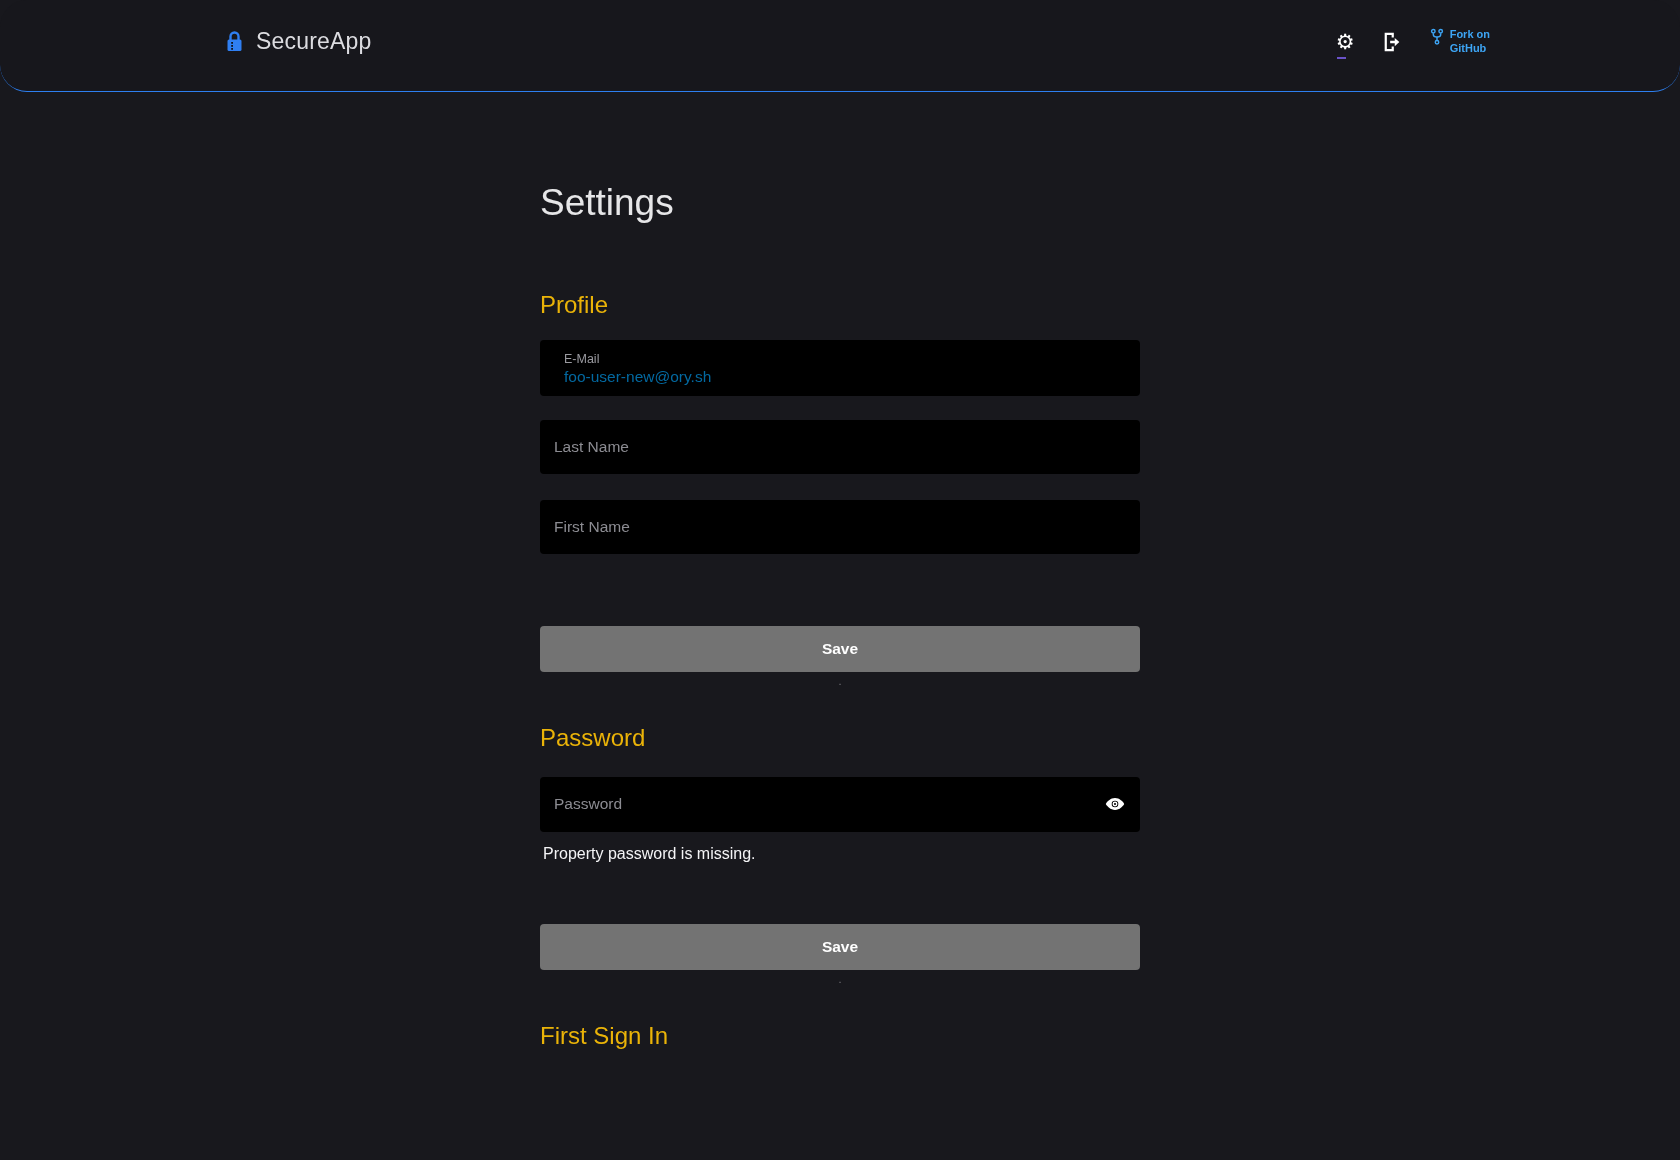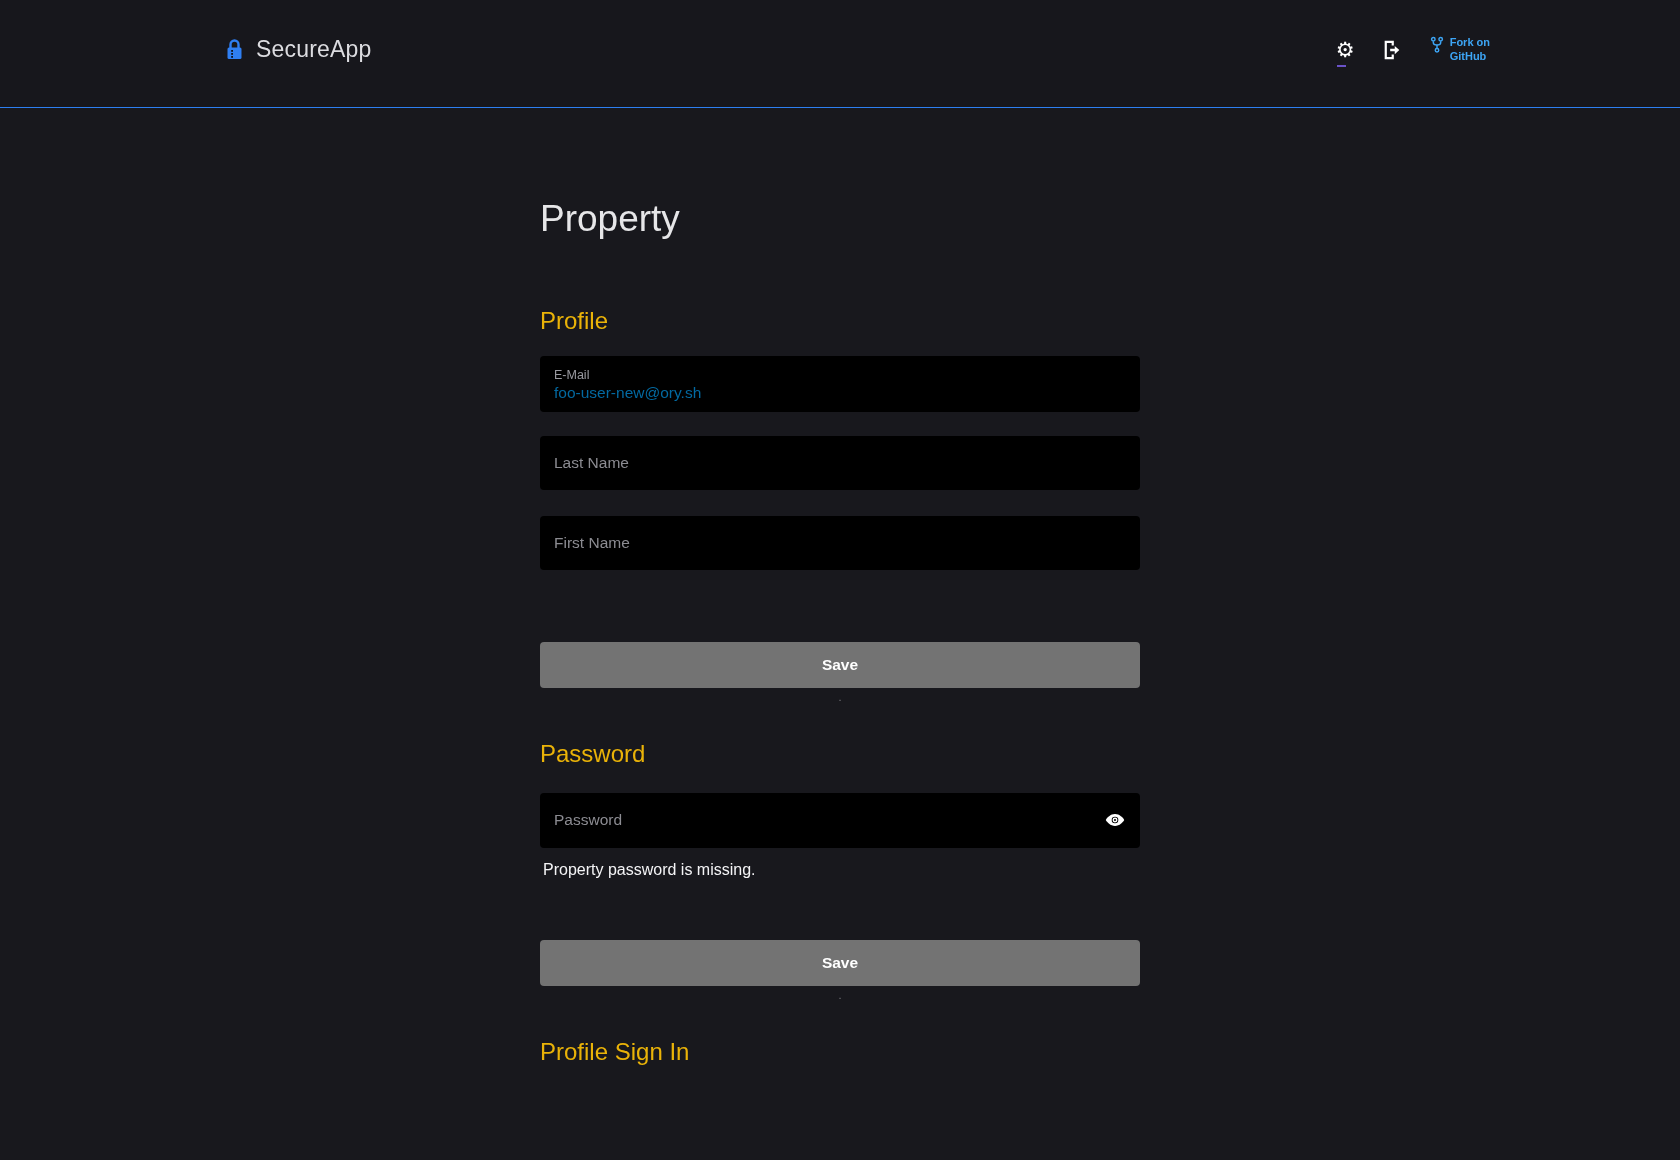--- a/index.html
+++ b/index.html
@@ -4,27 +4,28 @@
 <style>
   * { margin: 0; padding: 0; box-sizing: border-box; }
   html, body {
     width: 1680px; height: 1160px;
     background: #18181d;
     font-family: "Liberation Sans", sans-serif;
     overflow: hidden;
   }
   
   .navbar {
-    height: 108px;
+    height: 92px;
     background: #17171c;
     border-bottom: 1px solid #2d7ff0;
     display: flex;
     align-items: center;
     justify-content: space-between;
     padding: 0 190px 8px 225px;
+    border-radius: 27px;
   }
   .brand {
     display: flex; align-items: center; gap: 12px;
     cursor: pointer;
   }
   .brand-name {
     color: #dcdce0;
     font-size: 23px;
     letter-spacing: 0.2px;
   }
@@ -69,21 +70,21 @@
     width: 100%;
   }
   .field input {
     background: transparent; border: none; outline: none;
     color: #0369a1; font-size: 15.5px; width: 100%;
     font-family: "Liberation Sans", sans-serif;
   }
   .field input::placeholder { color: #8c8c92; opacity: 1; }
   .field-email {
     margin-top: 22px; height: 56px;
-    padding: 8px 14px 6px 14px;
+    padding: 8px 14px 6px 24px;
     display: flex; flex-direction: column; justify-content: center; gap: 2px;
   }
   .inner-label { color: #9b9ba1; font-size: 12.5px; }
   .field-plain {
     height: 54px; padding: 0 14px;
     display: flex; align-items: center;
   }
   .mt-fn { margin-top: 26px; }
   .mt-ln { margin-top: 24px; }
   .field-password {
@@ -160,21 +161,21 @@
       </span>
       <span class="fork-text">
         <span>Fork on</span><br>
         <span>GitHub</span>
       </span>
     </a>
   </div>
 </header>
 
 <main class="main">
-  <h1 class="page-title">Property</h1>
+  <h1 class="page-title">Settings</h1>
 
   <h2 class="section-heading mt-h2-profile">Profile</h2>
 
   <div class="field field-email">
     <span class="inner-label">E-Mail</span>
     <input type="text" value="foo-user-new@ory.sh" style="">
   </div>
 
   <div class="field field-plain mt-ln">
     <input type="text" placeholder="Last Name" style="">
@@ -200,15 +201,15 @@
         </svg>
       </span>
     </button>
   </div>
 
   <div class="error-text">Property password is missing.</div>
 
   <button class="btn-primary mt-save2">Save</button>
   <div class="tiny-dot">.</div>
 
-  <h2 class="section-heading mt-h2">Profile Sign In</h2>
+  <h2 class="section-heading mt-h2">First Sign In</h2>
 
 </main>
 
 </body></html>

